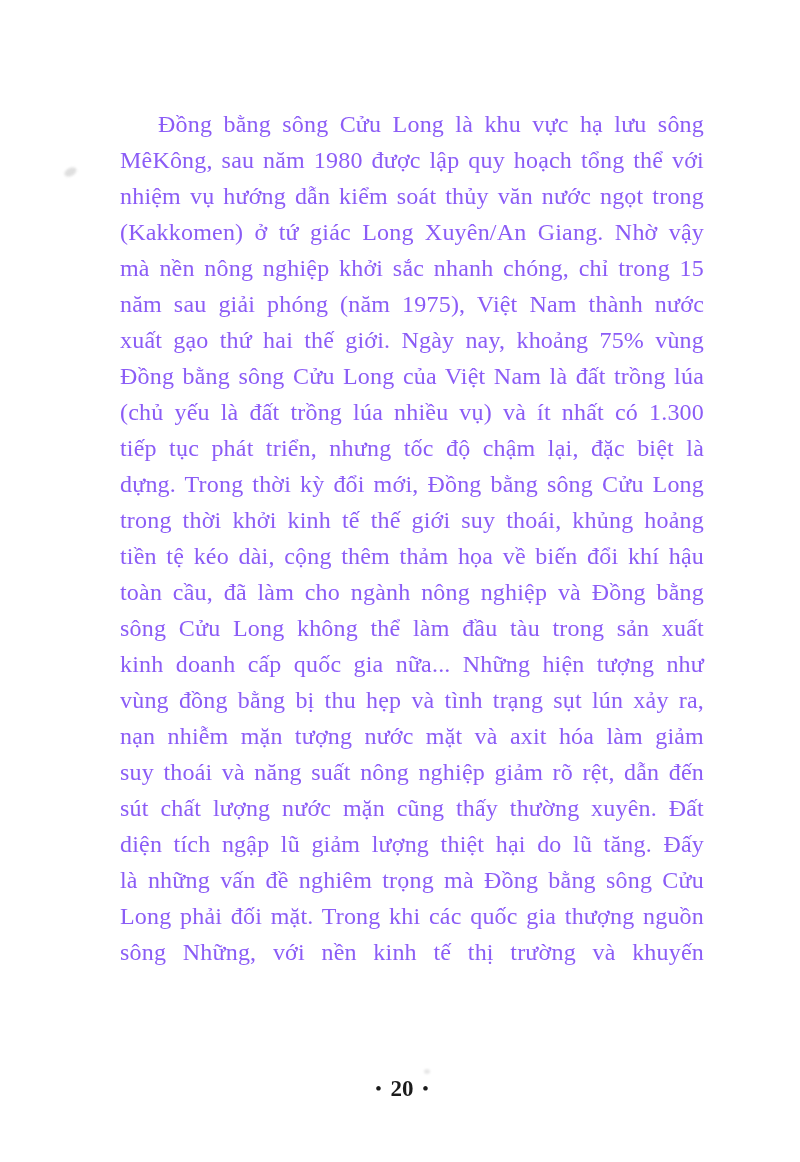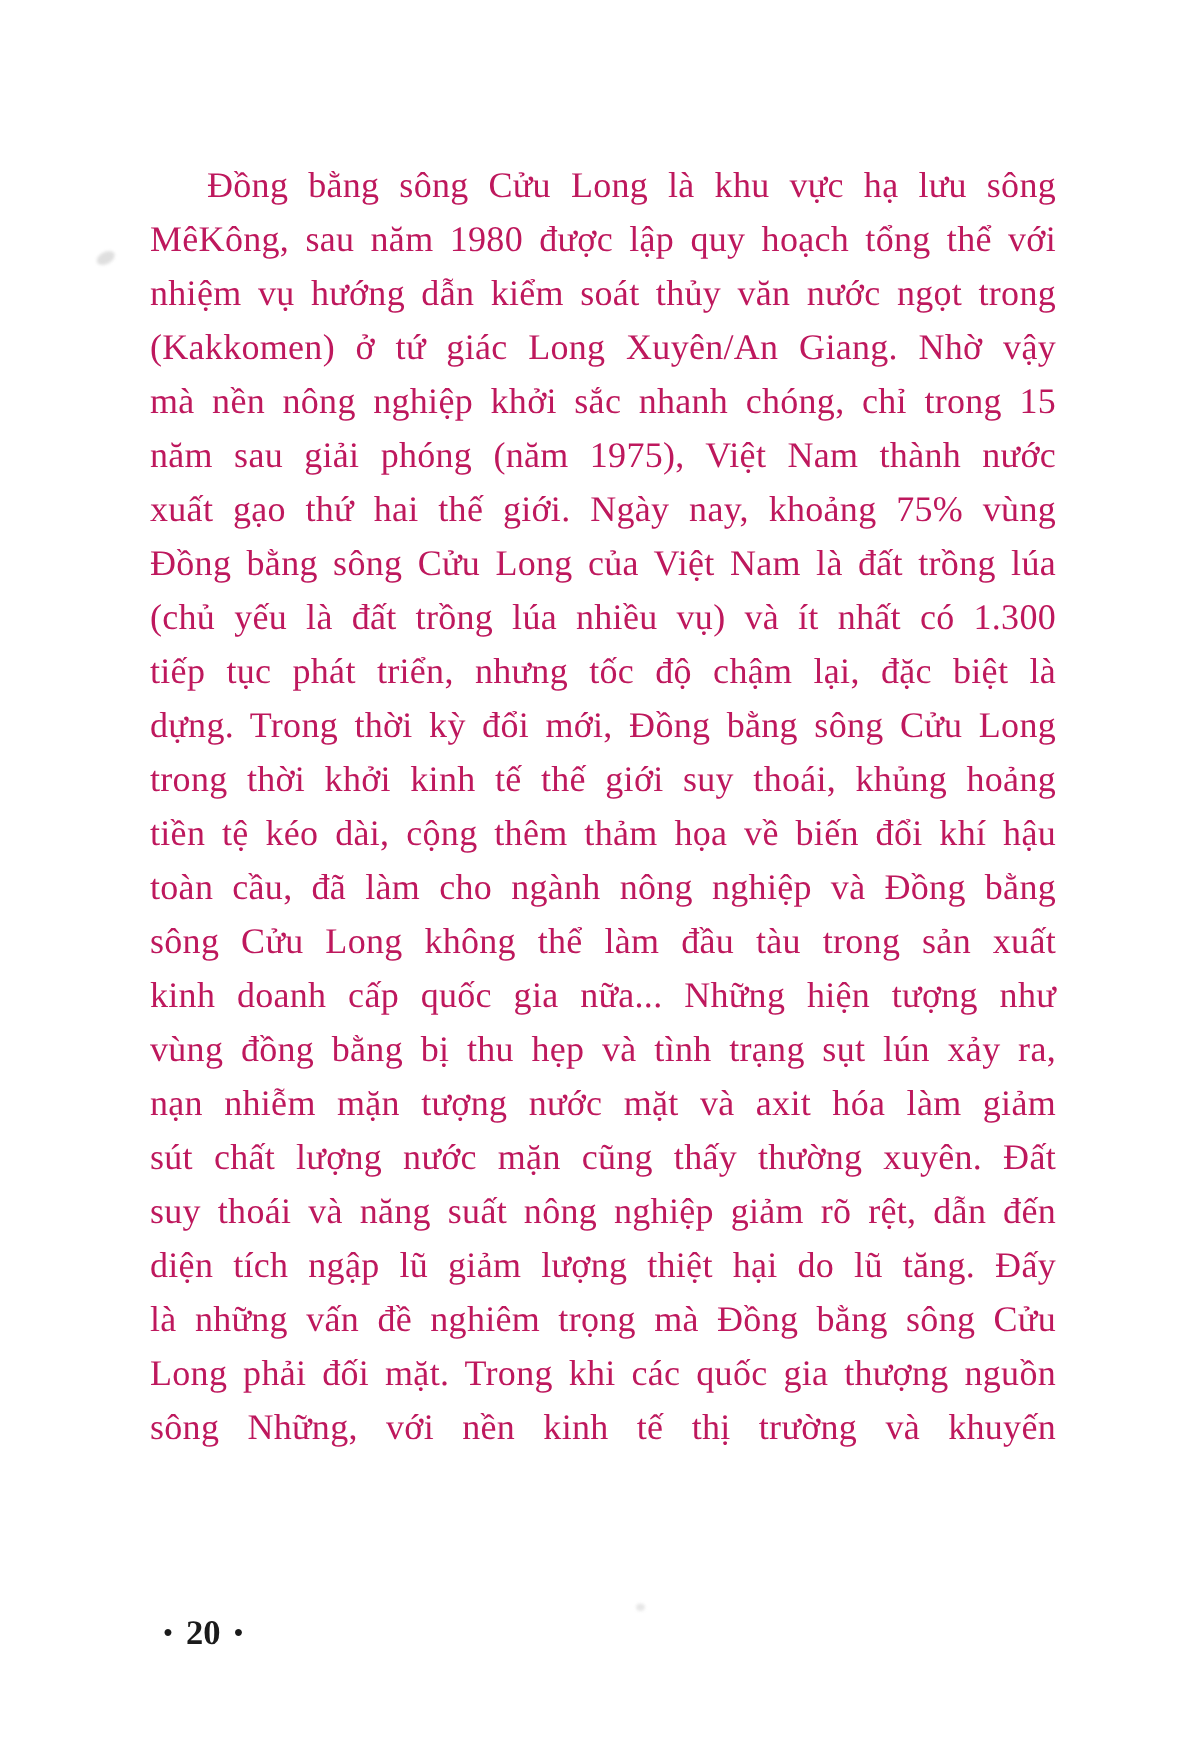--- a/index.html
+++ b/index.html
@@ -20,32 +20,33 @@
     position: absolute;
     left: 100px;
     top: 106px;
     width: 604px;
   }
   .text-line {
     font-size: 24px;
     line-height: 36px;
     text-align: justify;
     text-align-last: justify;
-    color: #be185d;
+    color: #8b5cf6;
     letter-spacing: 0.2px;
+    margin-left: 20px;
   }
   .text-line:first-child {
     text-indent: 38px;
   }
   .footer {
     position: absolute;
     top: 1076px;
     left: 100px;
     width: 604px;
-    text-align: left;
+    text-align: center;
     font-size: 23px;
     font-weight: bold;
     color: #1b1b1b;
   }
   .footer .dot {
     font-size: 17px;
     margin: 0 9px;
     position: relative;
     top: -2px;
   }
@@ -88,22 +89,22 @@
       <div class="text-line">(chủ yếu là đất trồng lúa nhiều vụ) và ít nhất có 1.300</div>
       <div class="text-line">tiếp tục phát triển, nhưng tốc độ chậm lại, đặc biệt là</div>
       <div class="text-line">dựng. Trong thời kỳ đổi mới, Đồng bằng sông Cửu Long</div>
       <div class="text-line">trong thời khởi kinh tế thế giới suy thoái, khủng hoảng</div>
       <div class="text-line">tiền tệ kéo dài, cộng thêm thảm họa về biến đổi khí hậu</div>
       <div class="text-line">toàn cầu, đã làm cho ngành nông nghiệp và Đồng bằng</div>
       <div class="text-line">sông Cửu Long không thể làm đầu tàu trong sản xuất</div>
       <div class="text-line">kinh doanh cấp quốc gia nữa... Những hiện tượng như</div>
       <div class="text-line">vùng đồng bằng bị thu hẹp và tình trạng sụt lún xảy ra,</div>
       <div class="text-line">nạn nhiễm mặn tượng nước mặt và axit hóa làm giảm</div>
+      <div class="text-line">suy thoái và năng suất nông nghiệp giảm rõ rệt, dẫn đến</div>
       <div class="text-line">sút chất lượng nước mặn cũng thấy thường xuyên. Đất</div>
-      <div class="text-line">suy thoái và năng suất nông nghiệp giảm rõ rệt, dẫn đến</div>
       <div class="text-line">diện tích ngập lũ giảm lượng thiệt hại do lũ tăng. Đấy</div>
       <div class="text-line">là những vấn đề nghiêm trọng mà Đồng bằng sông Cửu</div>
       <div class="text-line">Long phải đối mặt. Trong khi các quốc gia thượng nguồn</div>
       <div class="text-line">sông Những, với nền kinh tế thị trường và khuyến</div>
     </div>
 
   <div class="footer">
     <span class="dot">•</span><span class="page-num">20</span><span class="dot">•</span>
   </div>
 

